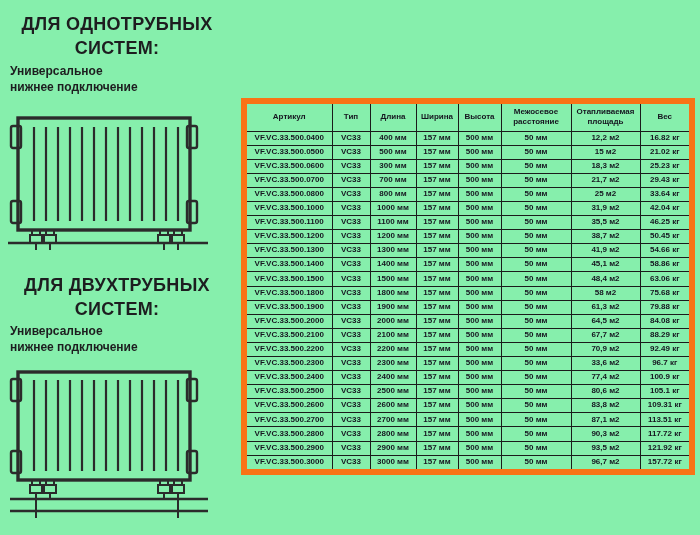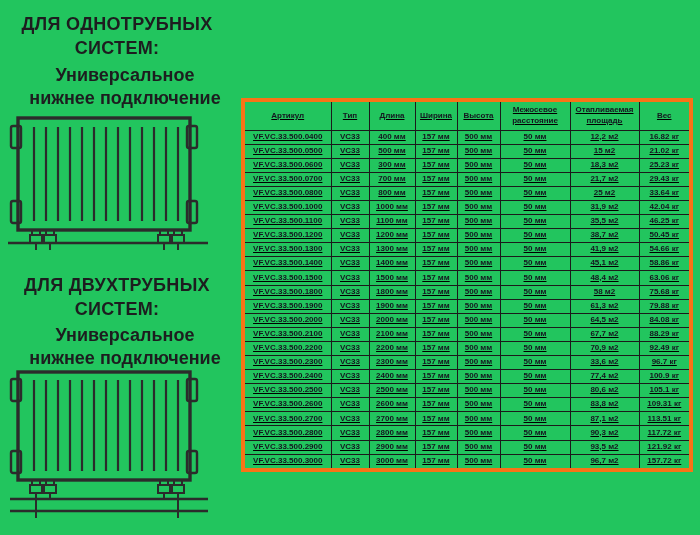--- a/index.html
+++ b/index.html
@@ -1,42 +1,41 @@
 <!DOCTYPE html>
 <html><head>
 <meta charset="utf-8">
 <style>
   html, body { margin:0; padding:0; background:#ffffff; }
   body { width:700px; height:535px; font-family:"Liberation Sans", sans-serif; }
-  .page { position:relative; width:700px; height:535px; background:#22c55e; overflow:hidden; }
+  .page { position:relative; width:700px; height:535px; background:#86efac; overflow:hidden; }
 
   .sec-title {
     position:absolute; width:222px; text-align:center;
     font-size:18px; font-weight:800; line-height:1.32;
     color:#1d1d1f; letter-spacing:0.3px; white-space:pre-line;
   }
   .sec-subtitle {
-    position:absolute; width:230px; text-align:center;
-    font-size:18px; font-weight:700; line-height:1.3;
+    position:absolute; width:230px; text-align:left;
+    font-size:12px; font-weight:700; line-height:1.3;
     color:#1d1d1f; white-space:pre-line;
   }
   .diagram { position:absolute; }
 
   #title-1   { left:6px;  top:13px;  }
   #subtitle-1{ left:10px; top:64px;  }
   #diagram-1 { left:6px;  top:112px; }
   #title-2   { left:6px;  top:274px; }
   #subtitle-2{ left:10px; top:324px; }
   #diagram-2 { left:6px;  top:368px; }
 
   table.spec {
     position:absolute; left:241px; top:98px; width:448px;
     border-collapse:collapse; table-layout:fixed;
-    border:4px solid #f97316;
-    text-decoration:underline;
+    border:6px solid #f97316;
   }
   table.spec th, table.spec td {
     border:1px solid #1b1b1b;
     font-weight:700; color:#15151f; text-align:center;
     padding:0 1px; overflow:hidden; white-space:normal;
   }
   table.spec thead tr { height:30px; }
   table.spec th { font-size:8px; line-height:1.3; }
   table.spec td { font-size:8px; height:13.1px; line-height:1.1; white-space:nowrap; }
 

